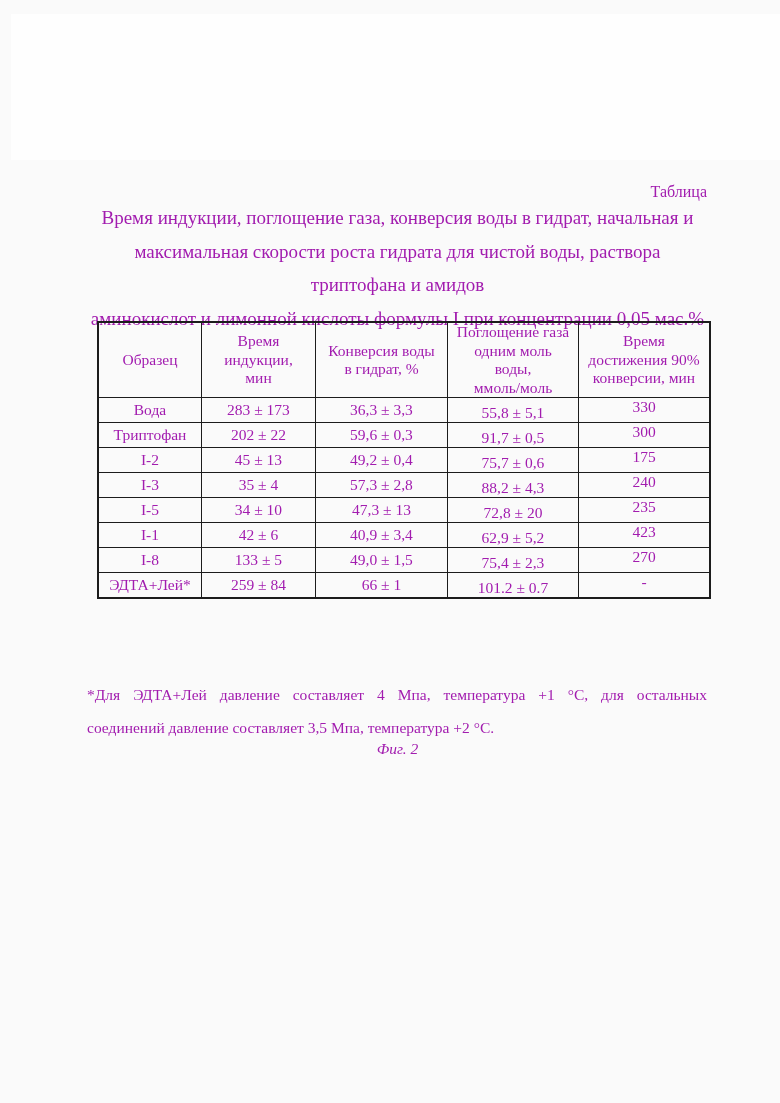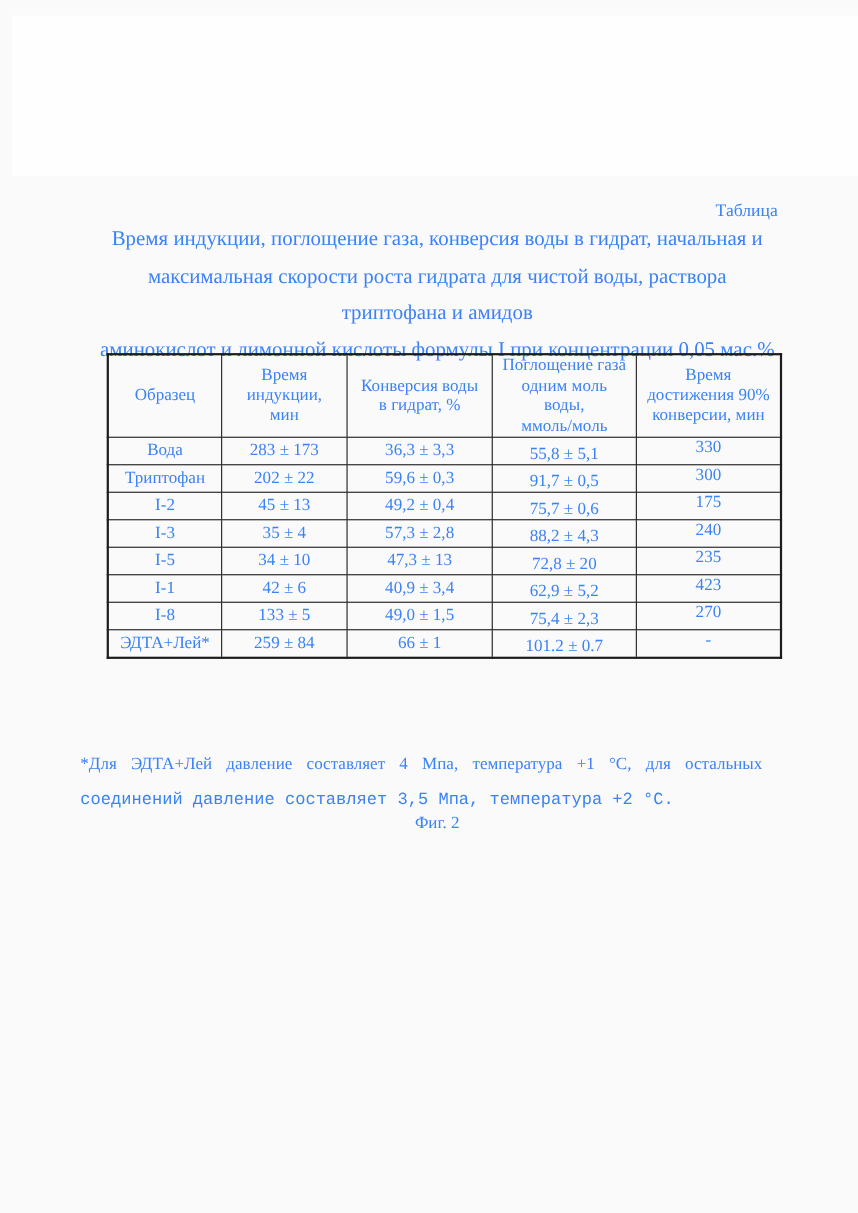--- a/index.html
+++ b/index.html
@@ -6,21 +6,21 @@
     margin: 0;
     padding: 0;
     background: #ffffff;
   }
   .page {
     position: relative;
     width: 780px;
     height: 1103px;
     background: #fafafa;
     font-family: "Liberation Serif", "DejaVu Serif", serif;
-    color: #3b82f6;
+    color: #a21caf;
     overflow: hidden;
   }
   .sheet-top {
     position: absolute;
     left: 11px;
     top: 14px;
     width: 769px;
     height: 146px;
     background: #fefefe;
   }
@@ -72,41 +72,41 @@
   .c1 { width: 113px; }
   .c2 { width: 131px; }
   .c3 { width: 130px; }
   .c4 { width: 130px; }
   
   .data-table tbody td.c3 { padding-top: 5px; }
   .data-table tbody td.c4 { padding-bottom: 6px; }
   .footnote {
     position: absolute;
     top: 678px;
-    left: 73px;
+    left: 87px;
     width: 620px;
     font-size: 15.5px;
     line-height: 33px;
   }
   .fn-line1 {
     text-align: justify;
     text-align-last: justify;
   }
   .fn-line2 {
     text-align: left;
-    font-family: Liberation Mono, monospace;
   }
   .fig-label {
     position: absolute;
     top: 739px;
     left: 88px;
     width: 619px;
     text-align: center;
     font-size: 15.5px;
     line-height: 20px;
+    font-style: italic;
   }
 </style>
 </head>
 <body>
 
 <div class="page">
   <div class="sheet-top"></div>
 
   <div class="table-label">Таблица</div>
 

